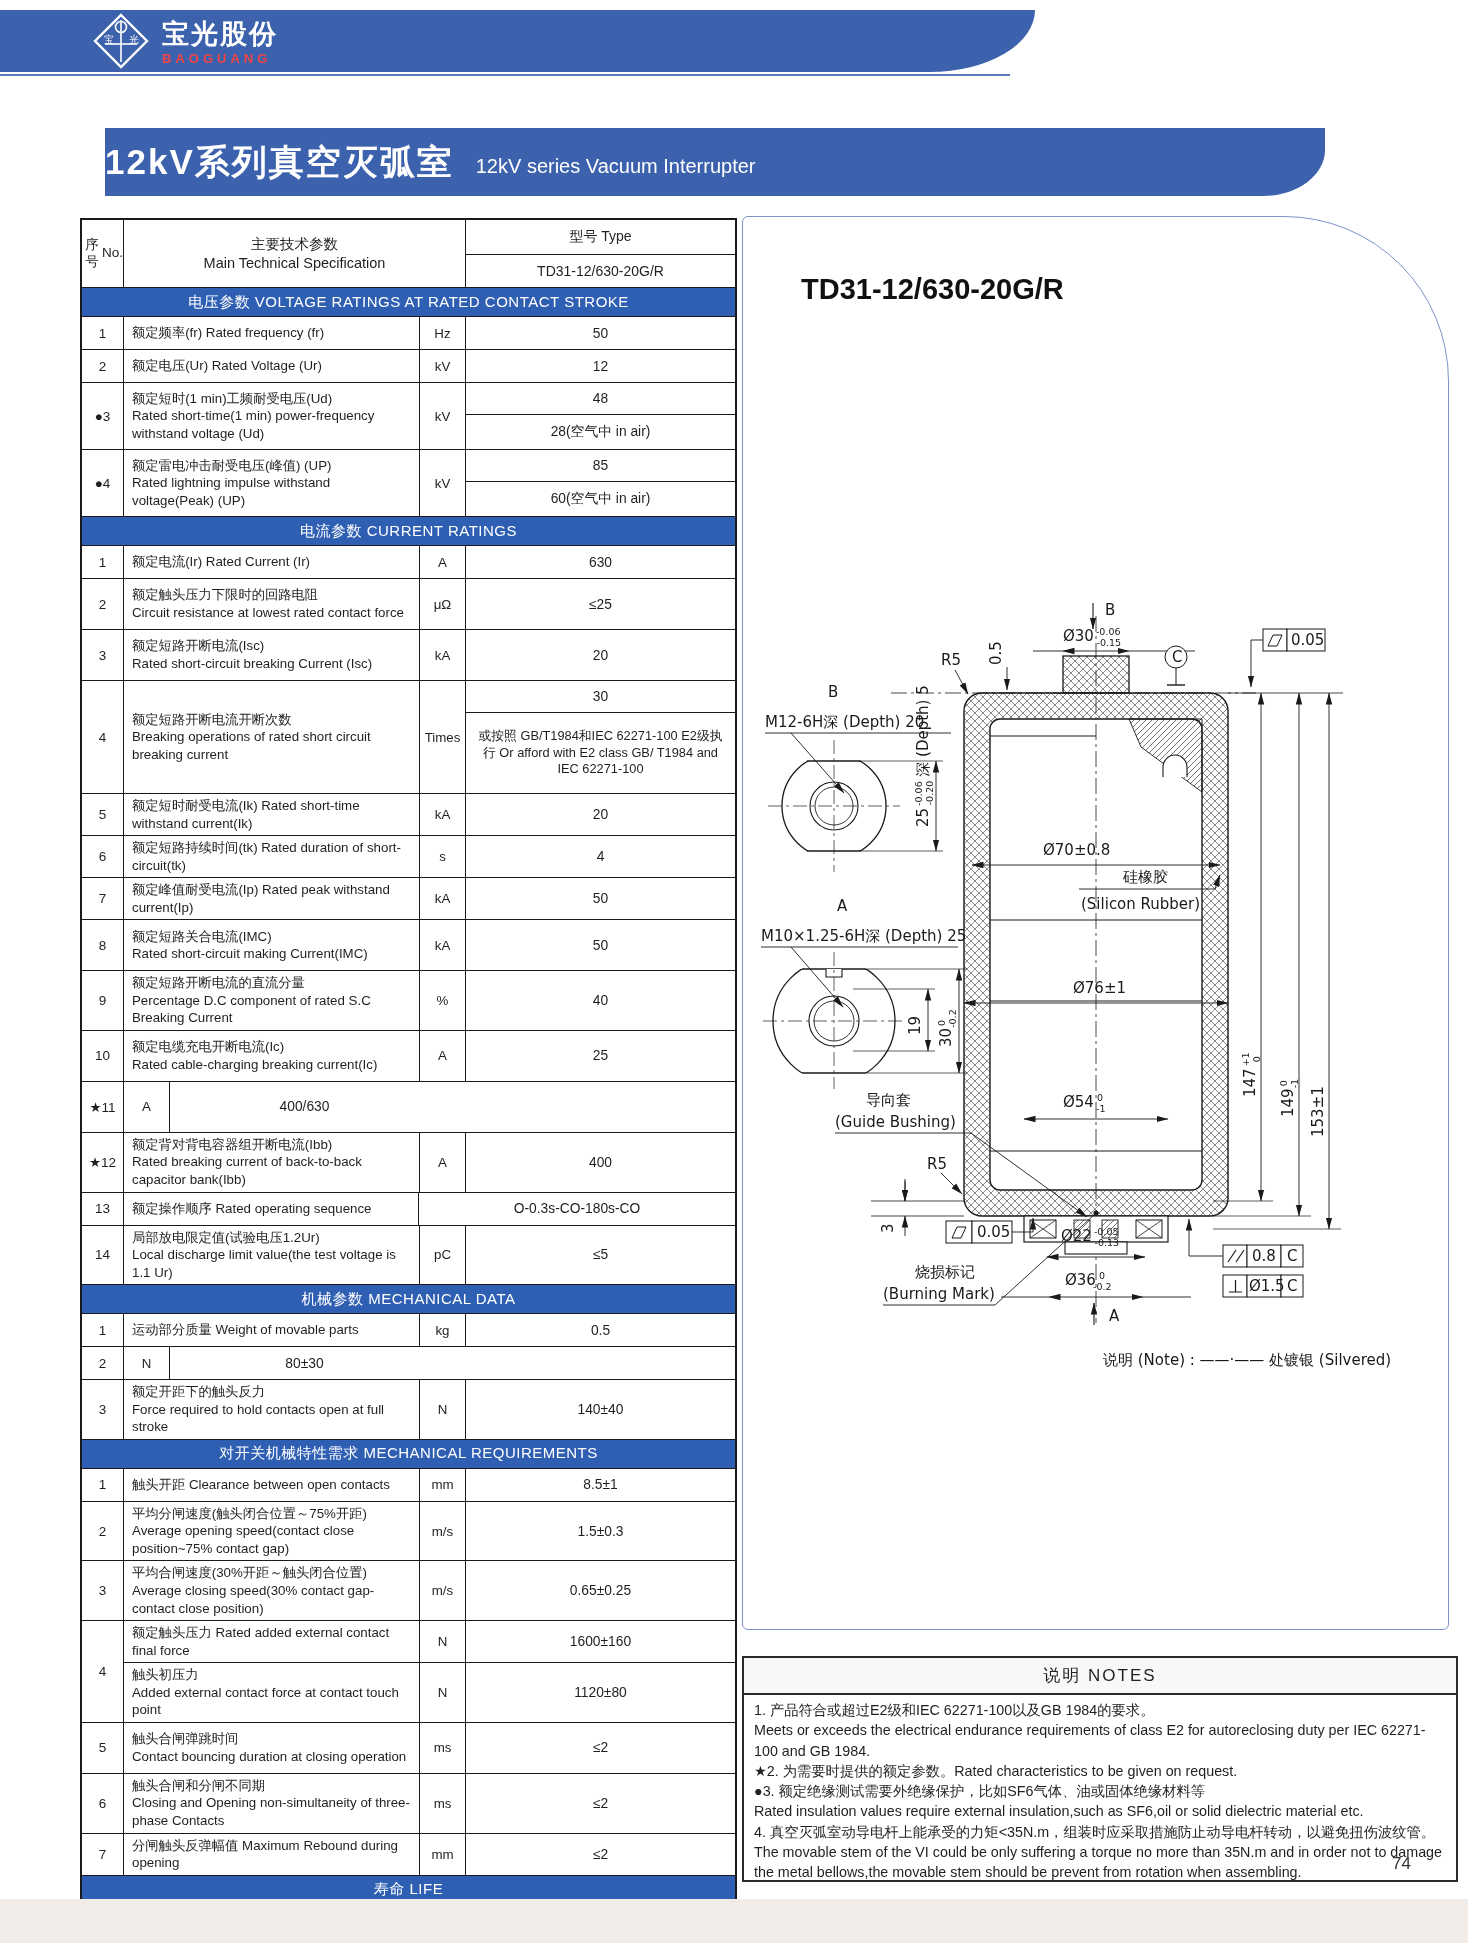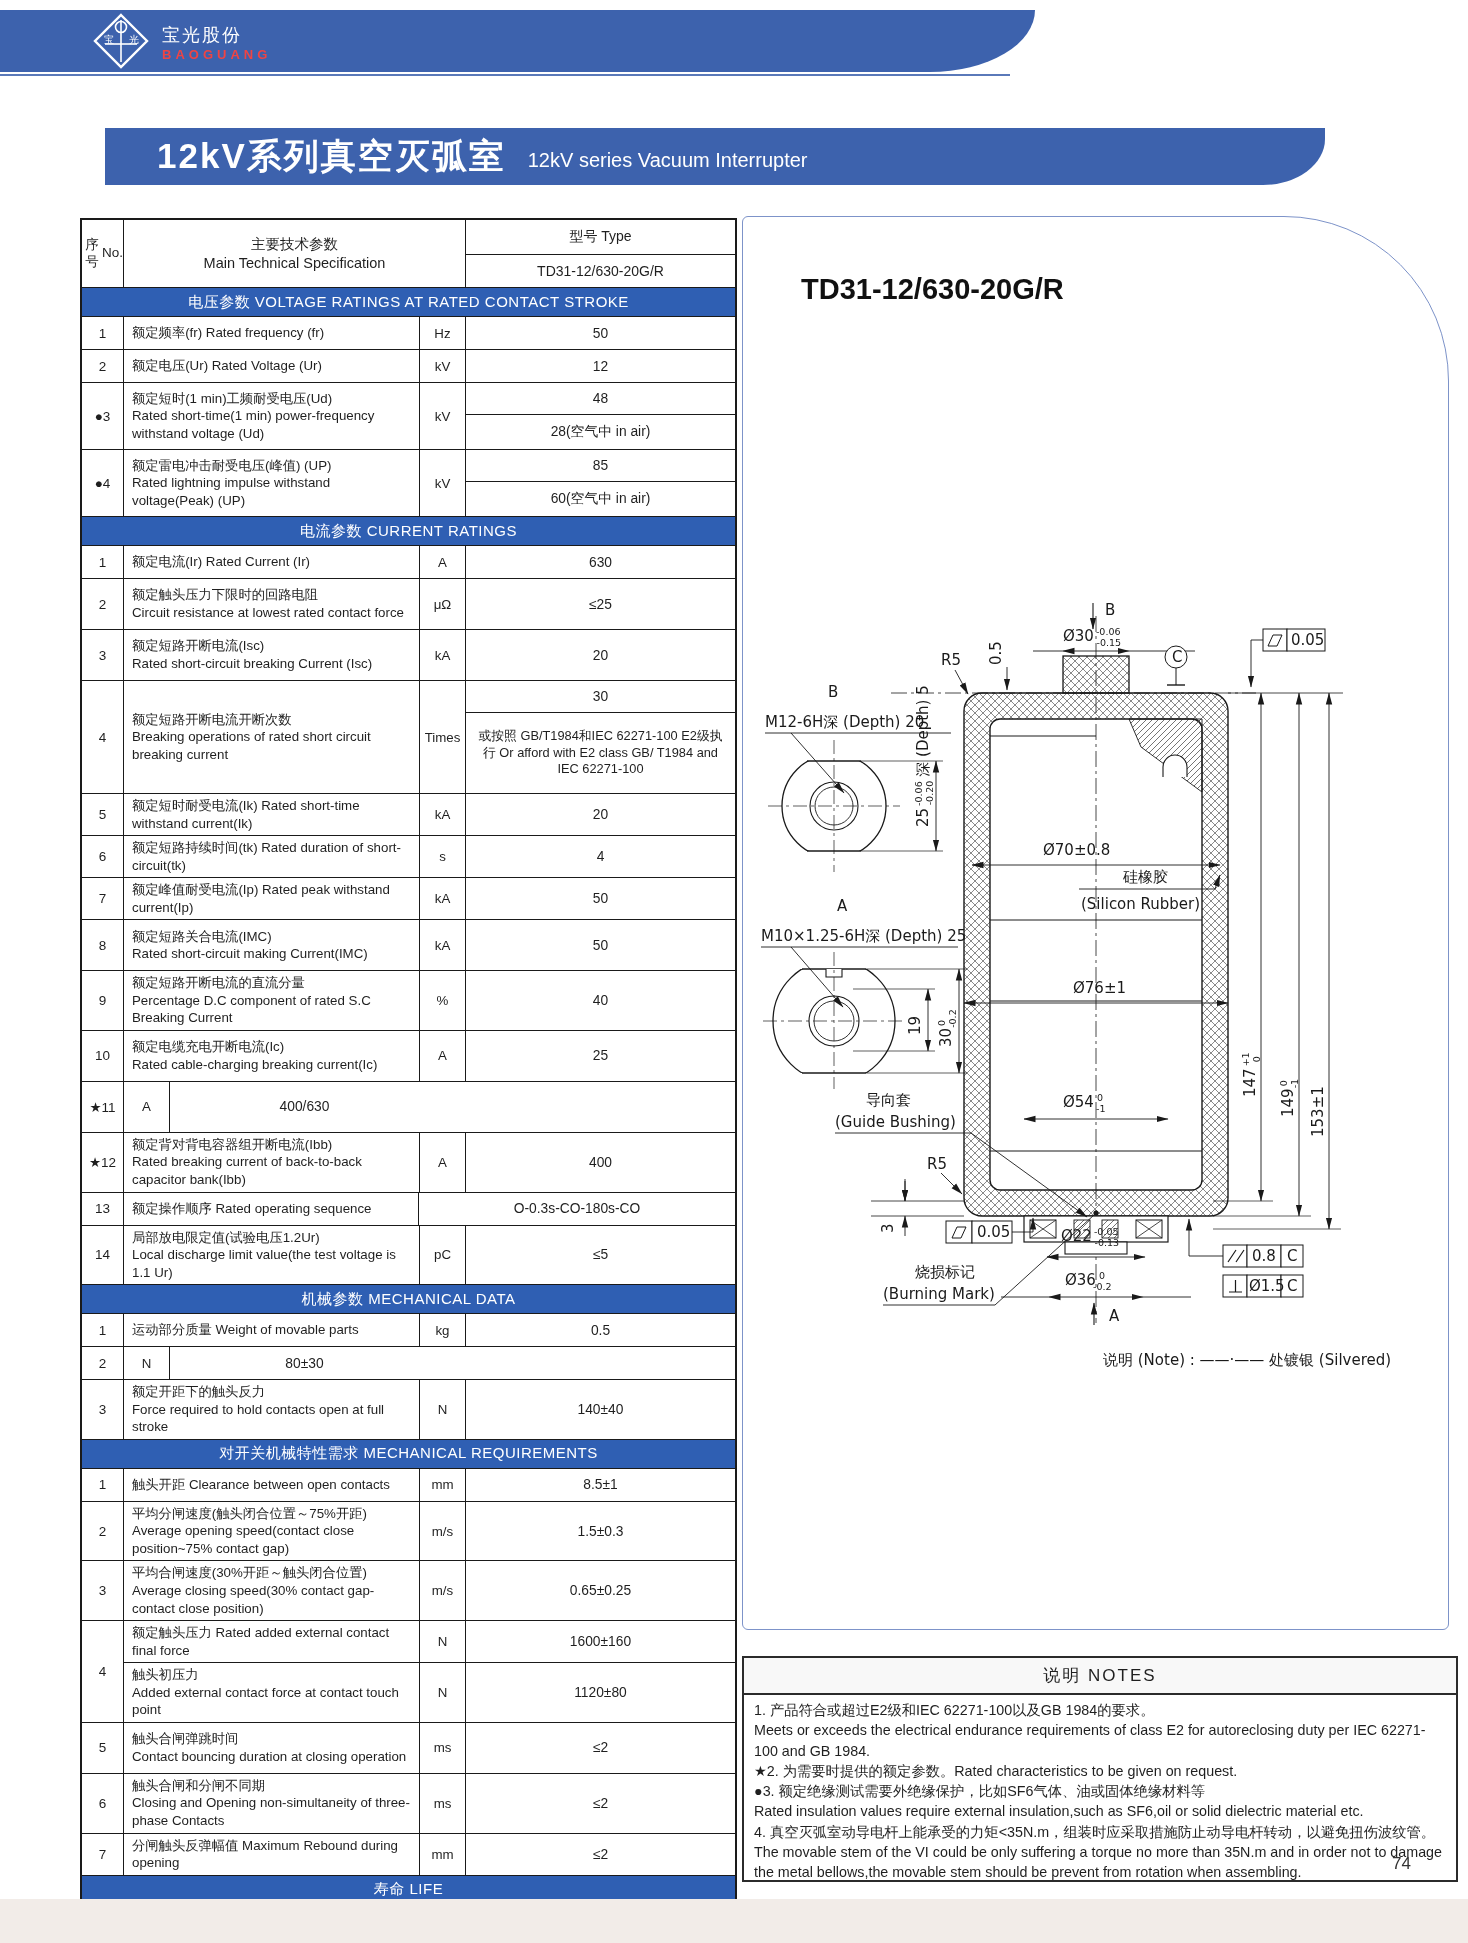--- a/index.html
+++ b/index.html
@@ -4,26 +4,26 @@
 <style>
   html,body{margin:0;padding:0;background:#fff;}
   #page{position:relative;width:1468px;height:1943px;background:#ffffff;overflow:hidden;
         font-family:"Liberation Sans","DejaVu Sans",sans-serif;color:#1f1f1f;}
 
   
   .hdr-band{position:absolute;left:0;top:10px;width:1035px;height:62px;background:#3d62ad;
             border-bottom-right-radius:105px 62px;}
   .hdr-rule{position:absolute;left:0;top:74px;width:1010px;height:2px;background:#3d62ad;opacity:.85;}
   .logo-wrap{position:absolute;left:92px;top:12px;display:flex;align-items:center;gap:12px;}
-  .brand-zh{font-size:18px;font-weight:normal;color:#fff;letter-spacing:2px;line-height:1;}
+  .brand-zh{font-size:27px;font-weight:bold;color:#fff;letter-spacing:2px;line-height:1;}
   .brand-en{font-size:13px;color:#ef4444;letter-spacing:4px;line-height:1;margin-top:4px;font-weight:bold;}
 
   
-  .title-bar{position:absolute;left:105px;top:128px;width:1220px;height:57px;background:#3d62ad;
-             border-bottom-right-radius:62px 46px;display:flex;align-items:center;padding-left:52px;box-sizing:border-box;}
+  .title-bar{position:absolute;left:105px;top:128px;width:1220px;height:68px;background:#3d62ad;
+             border-bottom-right-radius:62px 46px;display:flex;align-items:center;box-sizing:border-box;}
   .title-zh{font-size:35px;font-weight:bold;color:#fff;letter-spacing:2px;}
   .title-en{font-size:20px;color:#fff;margin-left:22px;margin-top:8px;}
 
   
   .tbl{position:absolute;left:80px;top:218px;width:657px;border:2px solid #1a1a1a;background:#fff;box-sizing:border-box;}
   .trow{display:flex;border-top:1px solid #1a1a1a;align-items:stretch;}
   .trow.first{border-top:none;}
   .c{box-sizing:border-box;display:flex;align-items:center;justify-content:center;text-align:center;}
   .c-no{flex:0 0 42px;border-right:1px solid #1a1a1a;font-size:13.5px;}
   .c-desc{flex:1 1 auto;border-right:1px solid #1a1a1a;flex-direction:column;align-items:flex-start;text-align:left;

